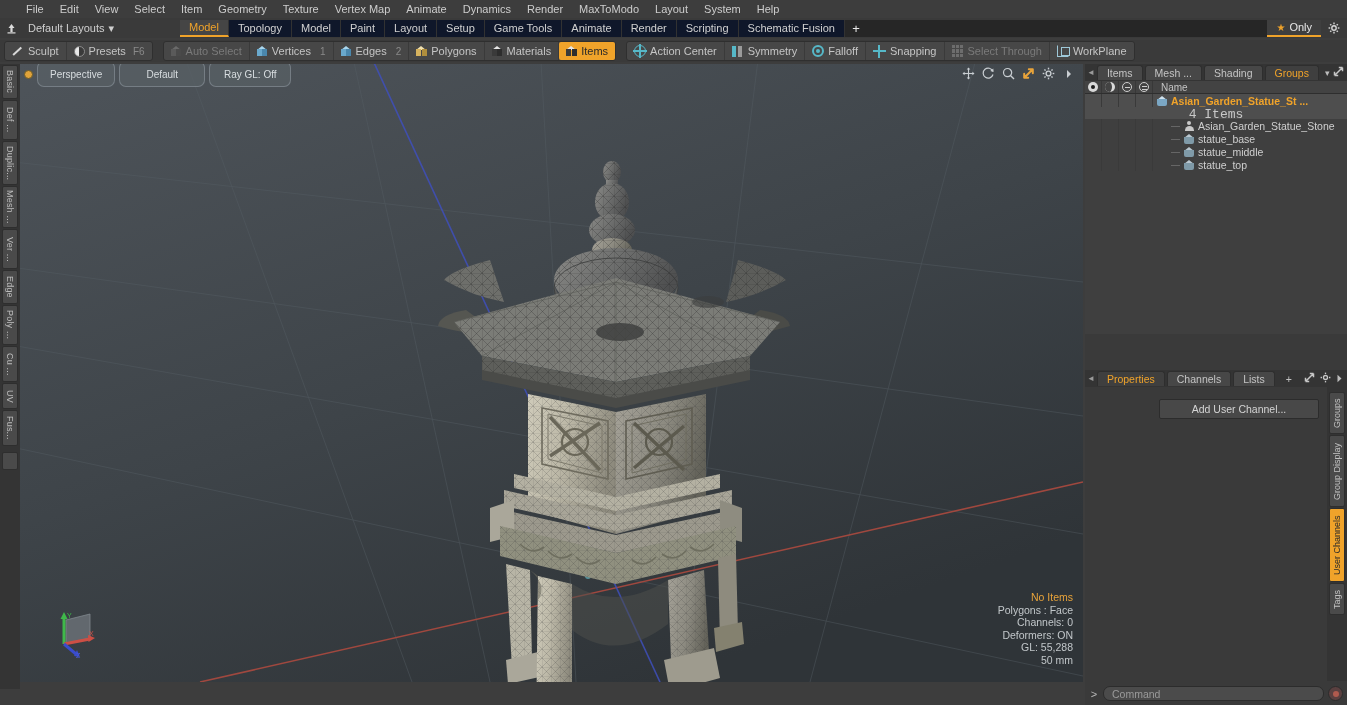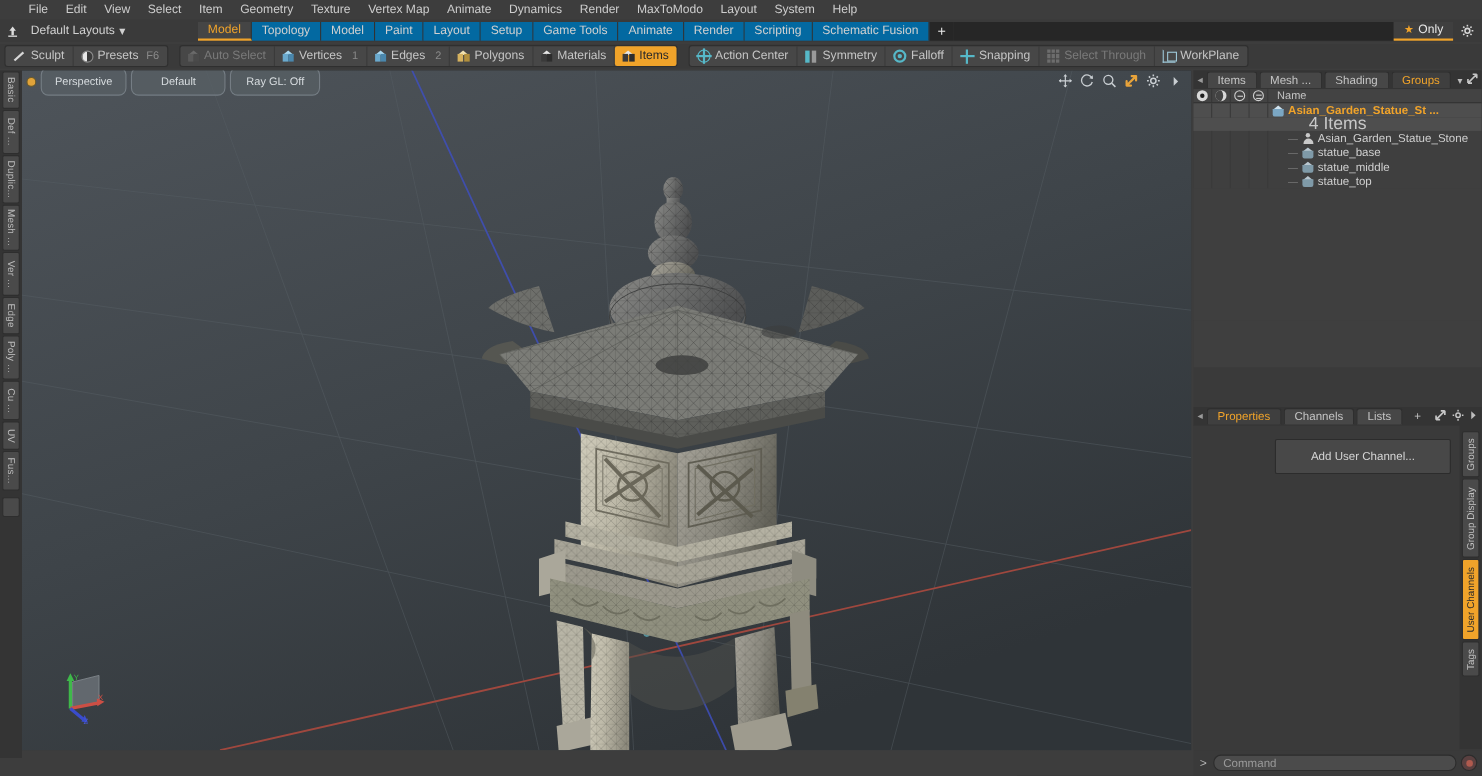--- a/index.html
+++ b/index.html
@@ -33,21 +33,21 @@
     width: 22px; height: 18px; display: flex; align-items: center; justify-content: center;
     color: #d8d8d8; font-size: 11px;
   }
   .lb-layout {
     height: 17px; padding: 0 10px 0 6px; display: flex; align-items: center;
     color: #d0d0d0; font-size: 11px; gap: 4px;
   }
   .lb-tabs { display: flex; align-items: center; height: 34px; margin-left: 56px; }
   .lb-tab {
     height: 17px; padding: 0 9px; display: flex; align-items: center; justify-content: center;
-    background: #0369a1; color: #d0d0d0; font-size: 11px; border-right: 1px solid #323232;
+    background: #0f172a; color: #d0d0d0; font-size: 11px; border-right: 1px solid #323232;
     white-space: nowrap;
   }
   .lb-tab.active { background: #454545; color: #f0a32a; border-bottom: 2px solid #f0a32a; }
   .lb-plus {
     width: 22px; height: 17px; display: flex; align-items: center; justify-content: center;
     color: #e8e8e8; font-size: 13px; background: #262626;
   }
   .lb-rest { flex: 1; height: 17px; background: #262626; }
   .lb-only {
     height: 17px; padding: 0 9px; display: flex; align-items: center; gap: 4px;
@@ -188,37 +188,37 @@
   .circ2{width:10px;height:10px;border-radius:50%;border:1px solid #cfcfcf;position:relative;}
   .circ2::after{content:"";position:absolute;left:1.5px;top:3px;width:5px;height:1px;background:#cfcfcf;box-shadow:0 3px 0 #cfcfcf;}
 
   .itemlist { background:#3f3f3f; height:240px; position:relative; }
   .ilrow { display:flex; align-items:stretch; height:13px; }
   .ilrow .cols { display:flex; }
   .ilrow .cols i { width:17px; border-right:1px solid #3a3a3a; display:block; }
   .ilrow.selected { background:#4e4e4e; }
   .ilrow .lbl { flex:1; display:flex; align-items:center; gap:4px; padding-left:4px; font-size:10.5px; color:#cfcfcf; white-space:nowrap; overflow:hidden; }
   .ilrow.selected .lbl { color:#f0a32a; font-weight:bold; }
-  .subrow { height:12px; display:flex; align-items:center; justify-content:center; color:#c8c8c8; font-size:16px; background:#4e4e4e; }
+  .subrow { height:12px; display:flex; align-items:flex-start; justify-content:center; color:#c8c8c8; font-size:13px; background:#4e4e4e;font-family:Liberation Mono, monospace; }
   .tree-dash { color:#7d7d7d; font-size:9px; padding-left:14px; }
   .meshic { width:10px; height:10px; flex:0 0 auto; position:relative; }
   .meshic .t{position:absolute;left:0;top:0;width:0;height:0;border-left:5px solid transparent;border-right:5px solid transparent;border-bottom:4px solid #b9c7d0;}
   .meshic .b{position:absolute;left:0;top:3.5px;width:10px;height:6.5px;background:#7f9aa8;border-radius:0 0 2px 2px;}
   .meshic.sel .t{border-bottom-color:#cfe2ee;} .meshic.sel .b{background:#7ba7c4;}
   .personic { width:10px;height:10px;flex:0 0 auto;position:relative; }
   .personic::before{content:"";position:absolute;left:3px;top:0;width:4px;height:4px;border-radius:50%;background:#c9c9c9;}
   .personic::after{content:"";position:absolute;left:0.5px;top:5px;width:9px;height:5px;border-radius:5px 5px 0 0;background:#c9c9c9;}
 
   .listempty { background:#3f3f3f; }
 
   
   .propspanel { position:absolute; left:0; top:306px; width:262px; height:312px; }
   .prop-body { background:#3a3a3a; height:294px; position:relative; }
   .add-user-channel {
-    position:absolute; left:74px; top:12px; width:160px; height:32px;
+    position:absolute; left:74px; top:12px; width:160px; height:20px;
     background:#484848; border:1px solid #2c2c2c; border-radius:2px;
     display:flex; align-items:center; justify-content:center; color:#d4d4d4; font-size:10.5px;
   }
   .rightstrip { position:absolute; right:0; top:0; width:20px; height:294px; background:#343434; padding-top:4px; }
   .rvtab {
     width:16px; margin:1px 2px; background:#4a4a4a; border:1px solid #2e2e2e; border-radius:2px;
     color:#c2c2c2; font-size:9px; writing-mode:vertical-rl; text-orientation:mixed;
     display:flex; align-items:center; justify-content:center; white-space:nowrap; overflow:hidden;
     transform: rotate(180deg);
   }
@@ -677,20 +677,28 @@
         <text x="17" y="12" fill="#3fb84a" font-size="7" font-family="Liberation Sans, sans-serif">Y</text>
         <line x1="14" y1="38" x2="40" y2="33" stroke="#cc4f45" stroke-width="3"></line>
         <path d="M45 32 L38 29 L38.5 36 Z" fill="#cc4f45"></path>
         <text x="39" y="30" fill="#cc4f45" font-size="7" font-family="Liberation Sans, sans-serif">X</text>
         <line x1="14" y1="38" x2="26" y2="48" stroke="#3a4ccc" stroke-width="3"></line>
         <path d="M30 51 L24 50 L27 44 Z" fill="#3a4ccc"></path>
         <text x="26" y="52" fill="#4a5cdd" font-size="7" font-family="Liberation Sans, sans-serif">Z</text>
       </svg>
     </div>
 
+    <div class="vp-info">
+      <div class="hl">No Items</div>
+      <div>Polygons : Face</div>
+      <div>Channels: 0</div>
+      <div>Deformers: ON</div>
+      <div>GL: 55,288</div>
+      <div>50 mm</div>
+    </div>
   </div>
 
   <div class="rightpanel">
 
     <div class="panel-tabrow">
       <span class="ptab-left">◄</span>
       <div class="ptab">Items</div>
       <div class="ptab">Mesh ...</div>
       <div class="ptab">Shading</div>
       <div class="ptab active">Groups</div>

